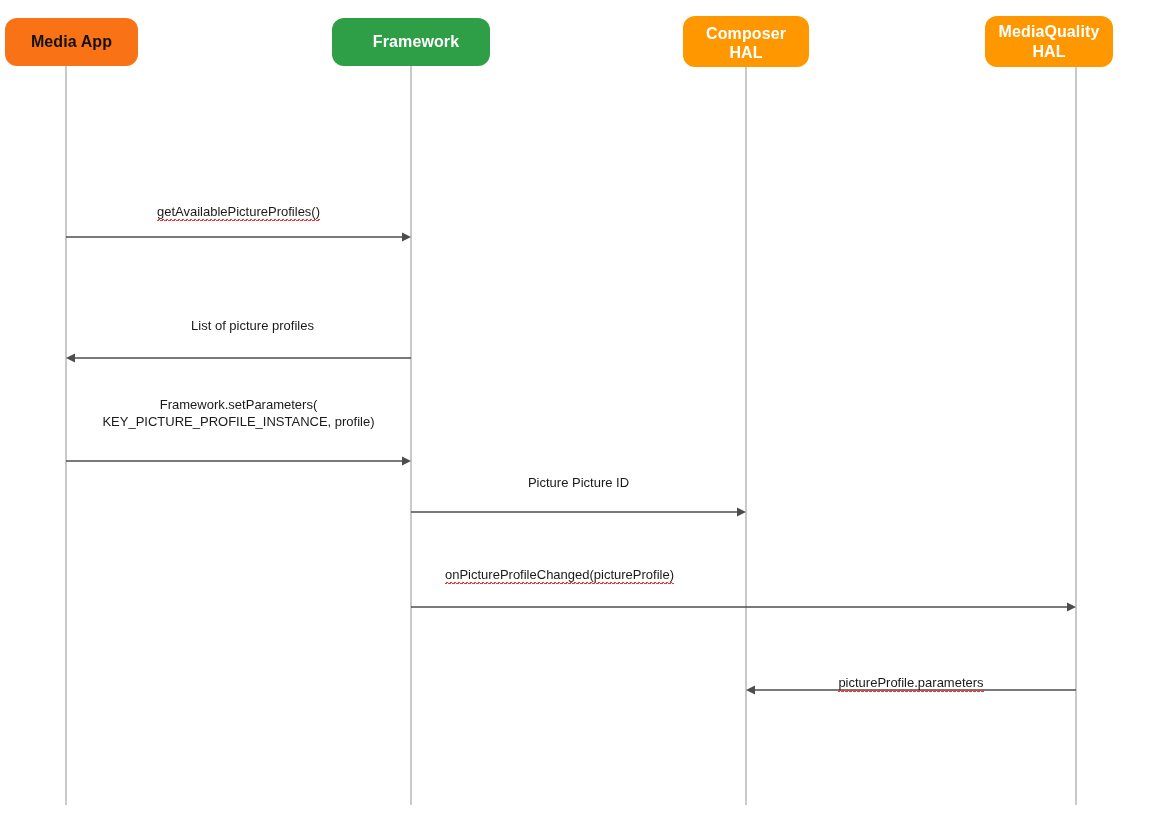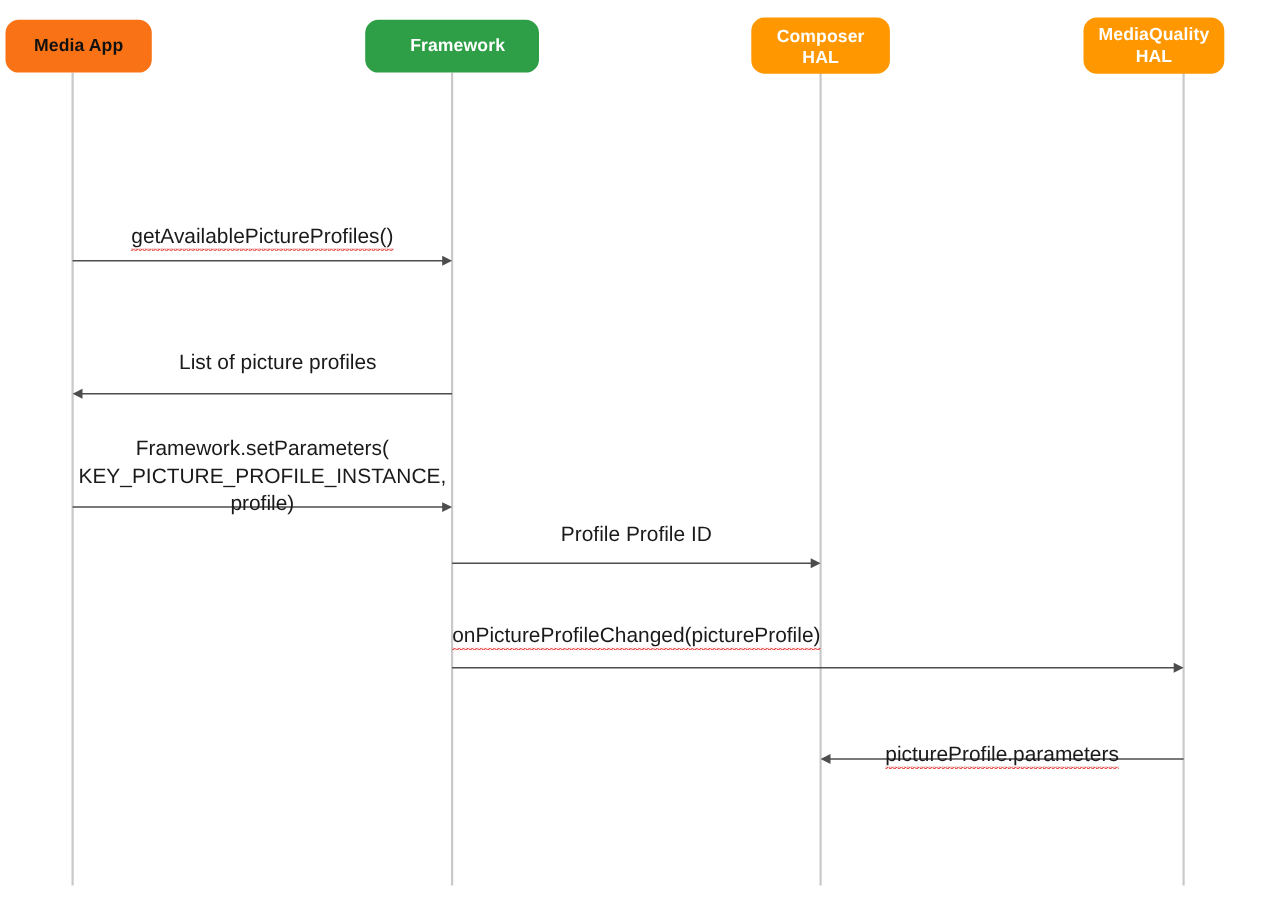--- a/index.html
+++ b/index.html
@@ -38,21 +38,21 @@
   
   .lifeline {
     position: absolute;
     width: 2px;
     background: #c9c9c9;
   }
   
   .msg-label {
     position: absolute;
     text-align: center;
-    font-size: 19px;
+    font-size: 13px;
     line-height: 1.32;
     color: #1a1a1a;
     white-space: pre-line;
     user-select: none;
   }
   .msg-label .sp {
     
     background-image: repeating-linear-gradient(
         -45deg,
         #e53935 0px, #e53935 1px,
@@ -114,22 +114,22 @@
           <line x1="2" y1="5" x2="330" y2="5" stroke="#4d4d4d" stroke-width="1.4"></line>
           <polygon points="0,5 9,0.5 9,9.5" fill="#4d4d4d"></polygon>
         </svg>
       </div>
     </div>
   <div id="labels">
       <div class="msg-label" style="left: 66px; top: 203px; width: 345px;"><span class="sp">getAvailablePictureProfiles()</span></div>
       <div class="msg-label" style="left: 66px; top: 317px; width: 373px;">List of picture profiles</div>
       <div class="msg-label" style="left: 58.5px; top: 396px; width: 360px;">Framework.setParameters(
 KEY_PICTURE_PROFILE_INSTANCE, profile)</div>
-      <div class="msg-label" style="left: 411px; top: 474px; width: 335px;">Profile Profile ID</div>
-      <div class="msg-label" style="left: 411px; top: 566px; width: 335px;"><span class="sp">onPictureProfileChanged(pictureProfile)</span></div>
+      <div class="msg-label" style="left: 411px; top: 474px; width: 335px;">Picture Picture ID</div>
+      <div class="msg-label" style="left: 392px; top: 566px; width: 335px;"><span class="sp">onPictureProfileChanged(pictureProfile)</span></div>
       <div class="msg-label" style="left: 746px; top: 674px; width: 330px;"><span class="sp">pictureProfile.parameters</span></div>
     </div>
   <div id="participants">
       <div class="participant" style="left: 5px; top: 18px; width: 133px; height: 48px; background: #f97316; color: rgb(17, 17, 17);"><span>Media App</span></div>
       <div class="participant" style="left: 332px; top: 18px; width: 158px; height: 48px; background: rgb(46, 158, 71); color: rgb(255, 255, 255); padding-left: 20px;"><span>Framework</span></div>
       <div class="participant" style="left: 683px; top: 16px; width: 126px; height: 51px; background: rgb(255, 152, 0); color: rgb(255, 255, 255); align-items: flex-end;"><span>Composer
 HAL</span></div>
       <div class="participant" style="left: 985px; top: 16px; width: 128px; height: 51px; background: rgb(255, 152, 0); color: rgb(255, 255, 255);"><span>MediaQuality
 HAL</span></div>
     </div>

